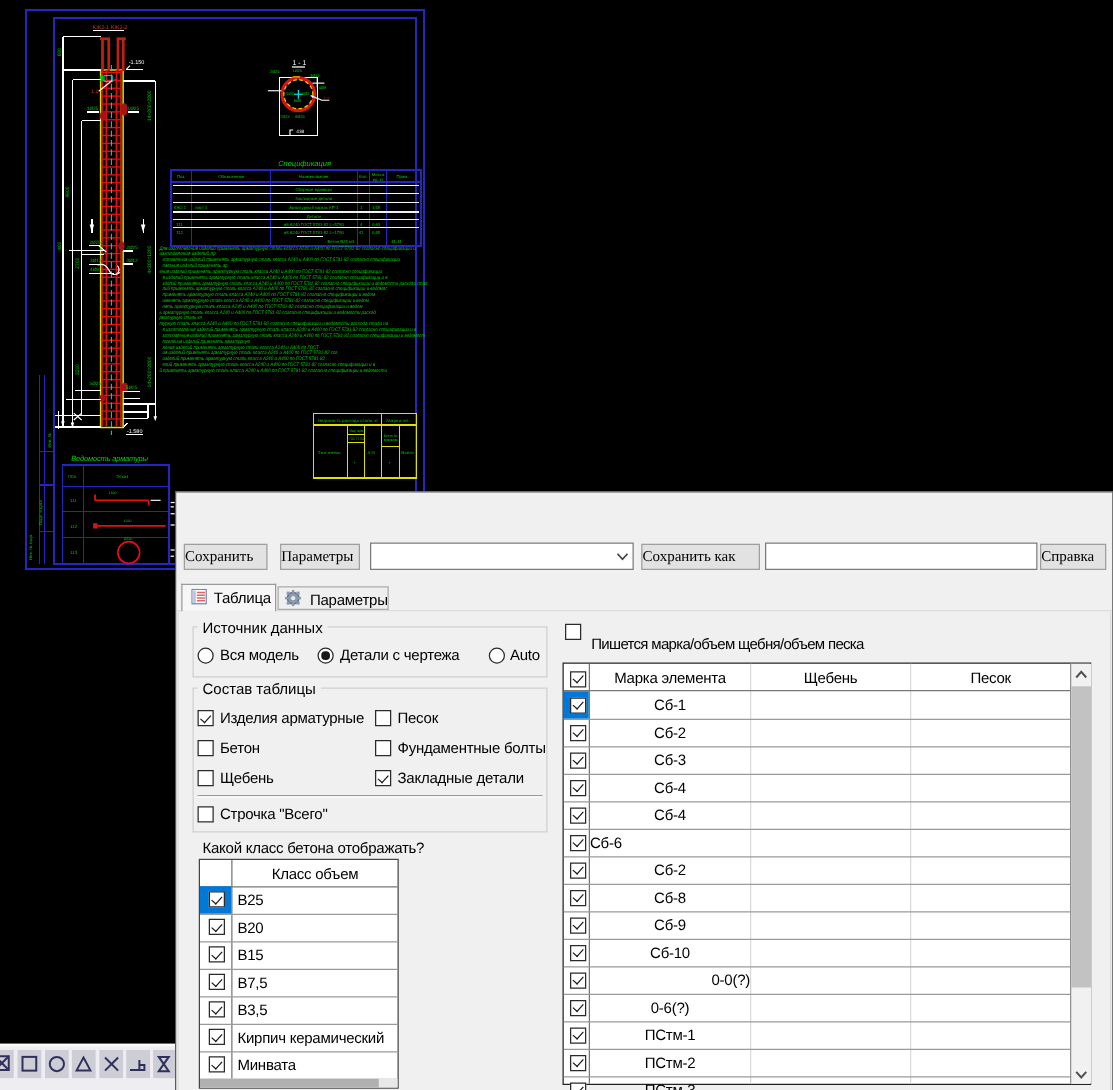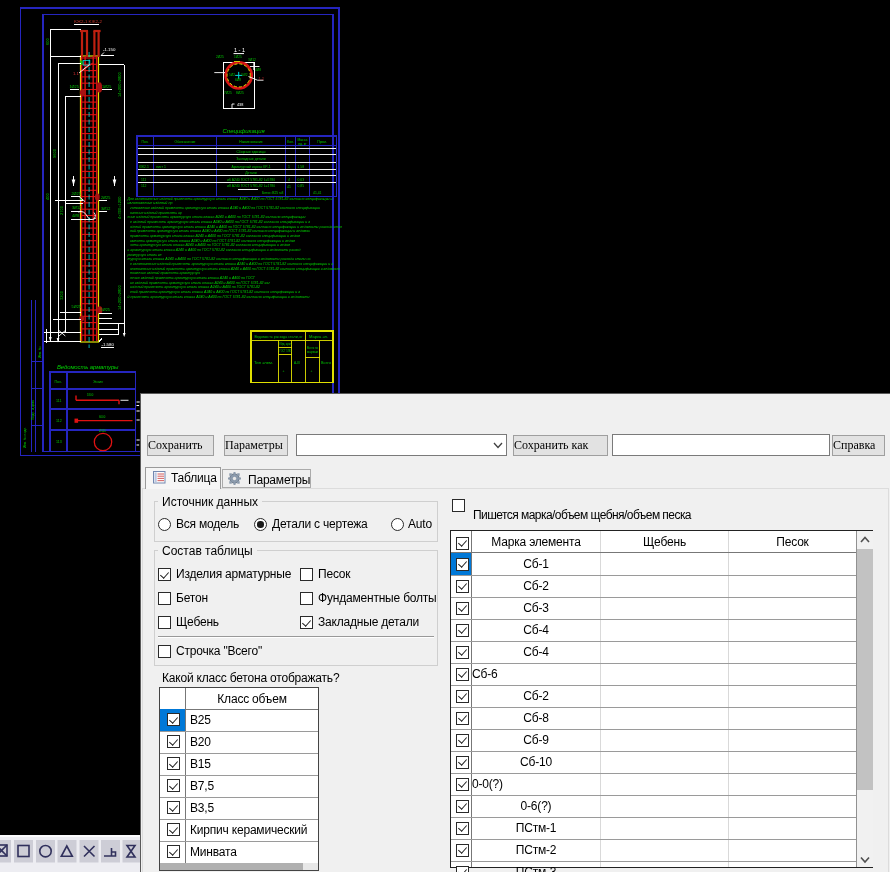--- a/index.html
+++ b/index.html
@@ -533,21 +533,21 @@
         <div class="cb ck" style="left:5px;top:180.5px"><i class="chk"></i></div>
         <div class="tdtxt" style="left:21px;top:180px;width:128px;text-align:center">Сб-8</div>
         <div class="rowline" style="top:198px;width:405px"></div>
         <div class="cb ck" style="left:5px;top:202.5px"><i class="chk"></i></div>
         <div class="tdtxt" style="left:21px;top:202px;width:128px;text-align:center">Сб-9</div>
         <div class="rowline" style="top:220px;width:405px"></div>
         <div class="cb ck" style="left:5px;top:224.5px"><i class="chk"></i></div>
         <div class="tdtxt" style="left:21px;top:224px;width:128px;text-align:center">Сб-10</div>
         <div class="rowline" style="top:242px;width:405px"></div>
         <div class="cb ck" style="left:5px;top:246.5px"><i class="chk"></i></div>
-        <div class="tdtxt" style="left:21px;top:246px;width:128px;text-align:left">0-0(?)</div>
+        <div class="tdtxt" style="left:21px;top:246px;width:128px;text-align:right">0-0(?)</div>
         <div class="rowline" style="top:264px;width:405px"></div>
         <div class="cb ck" style="left:5px;top:268.5px"><i class="chk"></i></div>
         <div class="tdtxt" style="left:21px;top:268px;width:128px;text-align:center">0-6(?)</div>
         <div class="rowline" style="top:286px;width:405px"></div>
         <div class="cb ck" style="left:5px;top:290.5px"><i class="chk"></i></div>
         <div class="tdtxt" style="left:21px;top:290px;width:128px;text-align:center">ПСтм-1</div>
         <div class="rowline" style="top:308px;width:405px"></div>
         <div class="cb ck" style="left:5px;top:312.5px"><i class="chk"></i></div>
         <div class="tdtxt" style="left:21px;top:312px;width:128px;text-align:center">ПСтм-2</div>
         <div class="rowline" style="top:330px;width:405px"></div>

